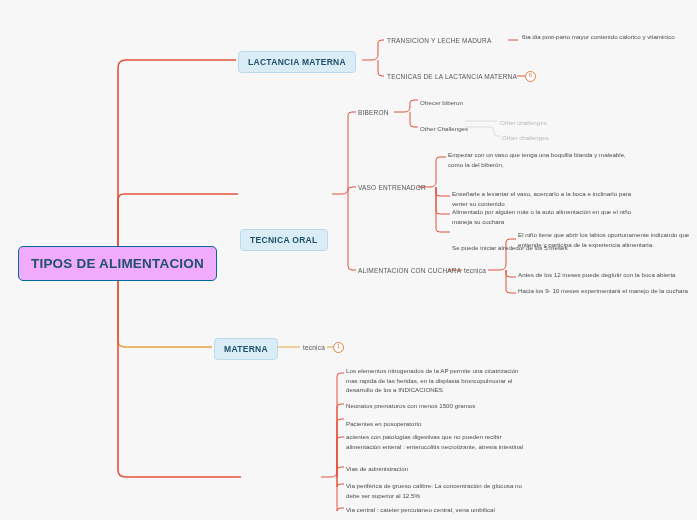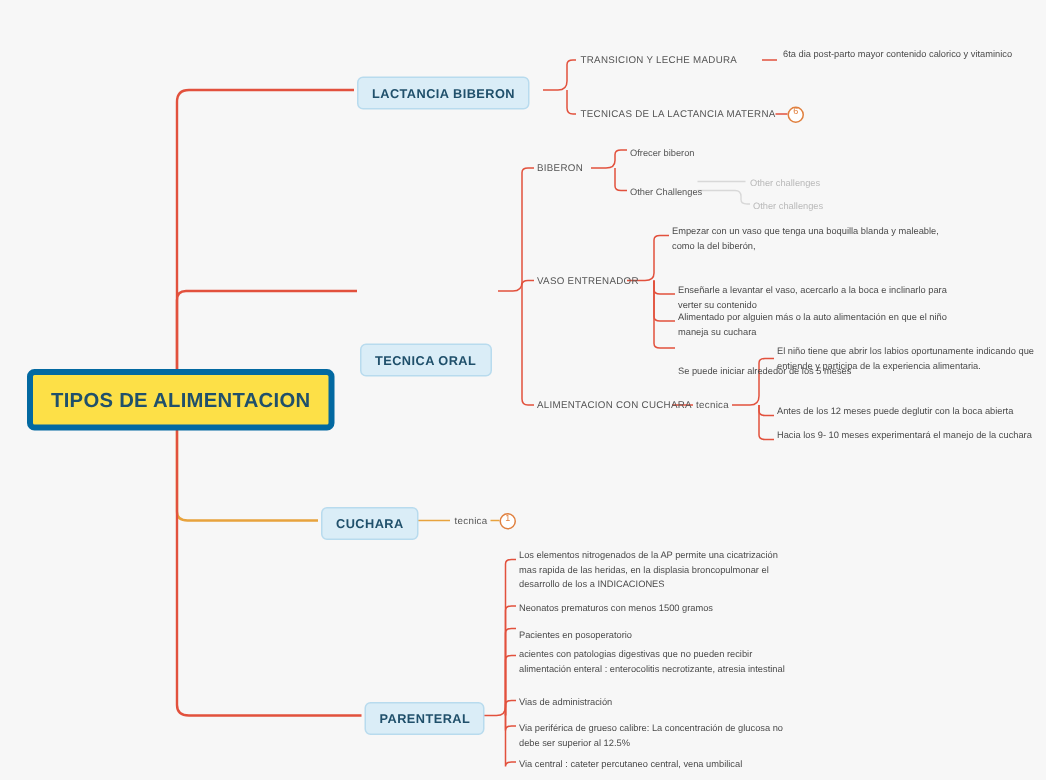--- a/index.html
+++ b/index.html
@@ -25,22 +25,22 @@
     left: 0; top: 0;
     width: 697px;
     height: 520px;
     pointer-events: none;
   }
   .node {
     position: absolute;
     box-sizing: border-box;
   }
   .root-node {
-    background: #fde047;
-    border: 4px solid #0369a1;
+    background: #f0abfc;
+    border: 1px solid #0369a1;
     border-radius: 5px;
     color: #20506b;
     font-size: 13.5px;
     font-weight: bold;
     letter-spacing: 0.2px;
     padding: 9px 12px;
     white-space: nowrap;
   }
   .lvl1-node {
     background: #daedf7;
@@ -132,27 +132,26 @@
     <path d="M337,477 L337,407 Q337,404 341,404 L344,404" stroke="#e2513d" stroke-width="1" fill="none"></path>
     <path d="M337,477 L337,422 Q337,419 341,419 L344,419" stroke="#e2513d" stroke-width="1" fill="none"></path>
     <path d="M337,477 L337,440 Q337,437 341,437 L344,437" stroke="#e2513d" stroke-width="1" fill="none"></path>
     <path d="M337,477 L337,470 Q337,467 341,467 L344,467" stroke="#e2513d" stroke-width="1" fill="none"></path>
     <path d="M337,477 L337,487 Q337,484 341,484 L344,484" stroke="#e2513d" stroke-width="1" fill="none"></path>
     <path d="M337,477 L337,511 Q337,508 341,508 L344,508" stroke="#e2513d" stroke-width="1" fill="none"></path>
   </svg>
 
   <div class="node root-node" style="left:18px; top:246px;">TIPOS DE ALIMENTACION</div>
 
-  <div class="node lvl1-node" style="left:238px; top:51px;">LACTANCIA BIBERON</div>
+  <div class="node lvl1-node" style="left:238px; top:51px;">LACTANCIA MATERNA</div>
 
   <div class="node lvl1-node" style="left:240px; top:185px;margin-top:44px;">TECNICA ORAL</div>
 
-  <div class="node lvl1-node" style="left:214px; top:338px;">CUCHARA</div>
-
-  <div class="node lvl1-node" style="left:243px; top:468px;">PARENTERAL</div>
+  <div class="node lvl1-node" style="left:214px; top:338px;">MATERNA</div>
+
 
   <div class="node lvl2-node" style="left:387px; top:36px;">TRANSICION Y LECHE MADURA</div>
 
   <div class="node leaf-text" style="left:522px; top:32px; width:160px;">6ta dia post-parto mayor contenido calorico y vitaminico</div>
 
   <div class="node lvl2-node" style="left:387px; top:72px;">TECNICAS DE LA LACTANCIA MATERNA</div>
 
   <div class="collapse-dot" style="left:525px; top:71px;">6</div>
 
   <div class="node lvl2-node" style="left:358px; top:108px;">BIBERON</div>

